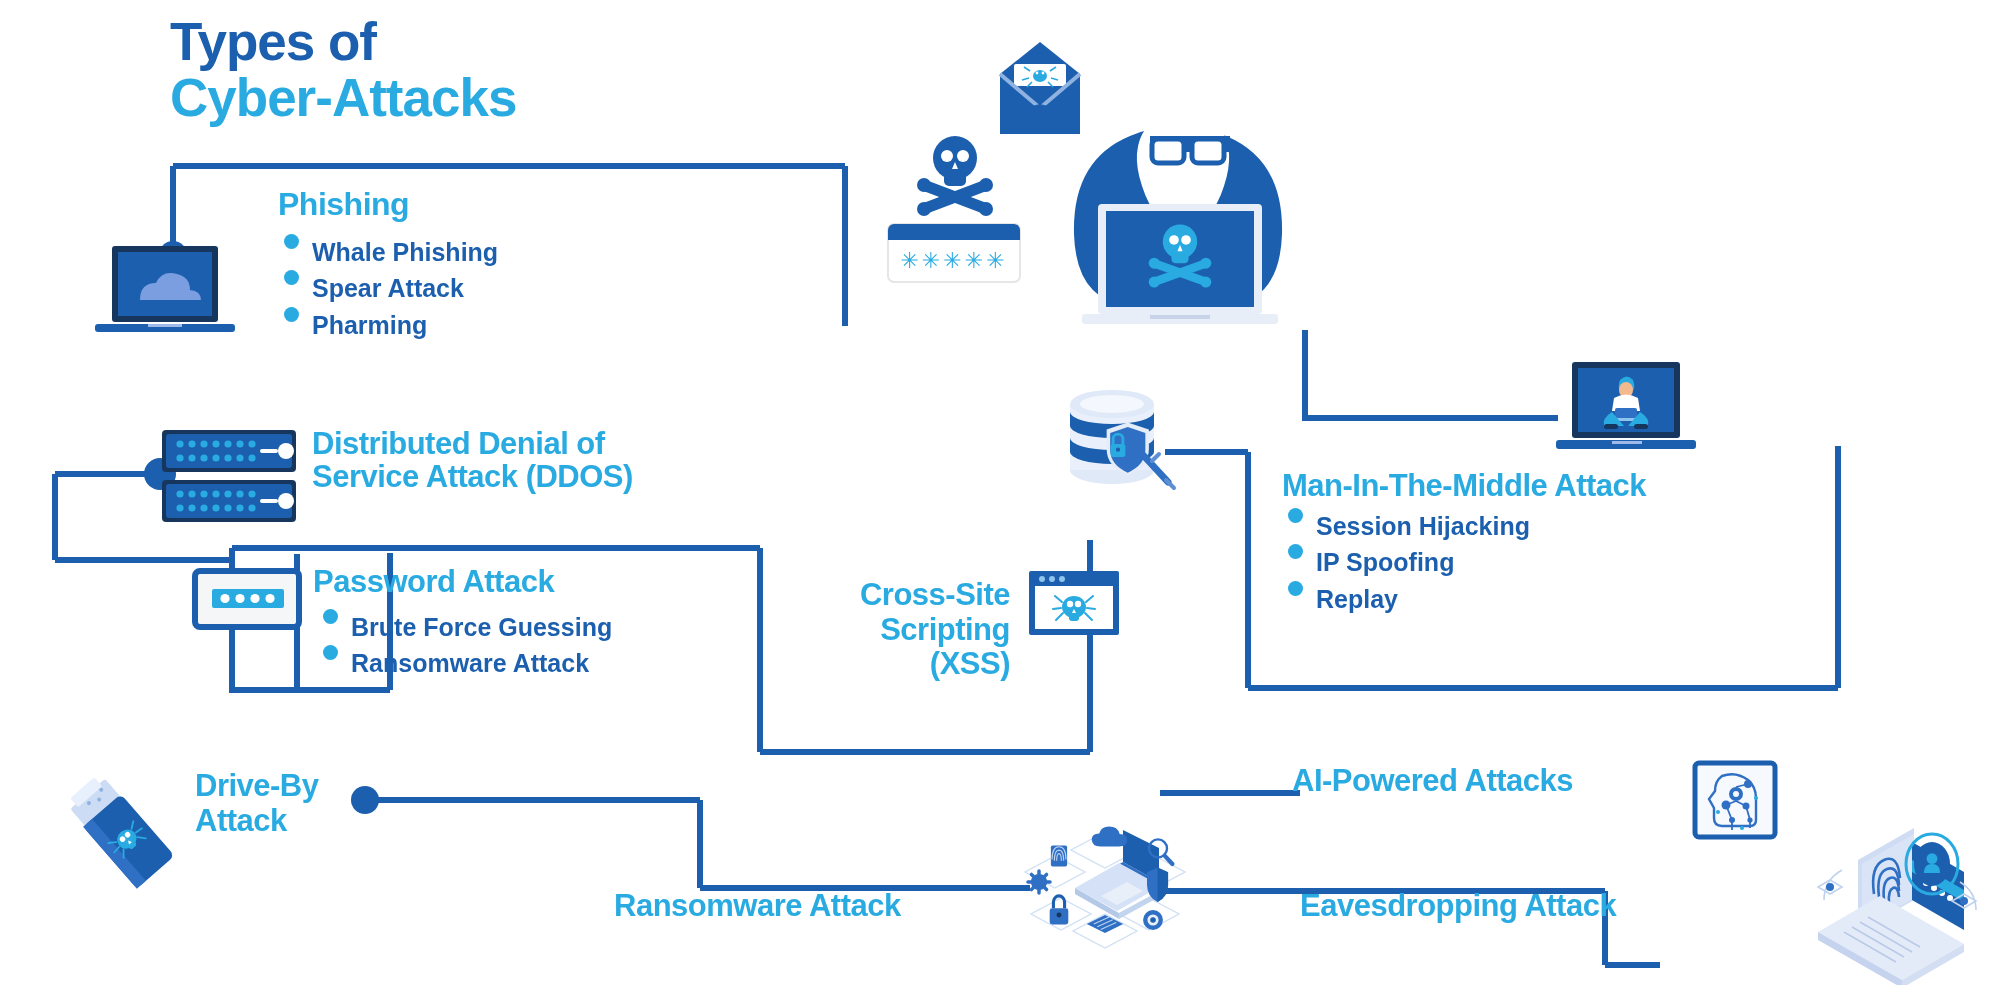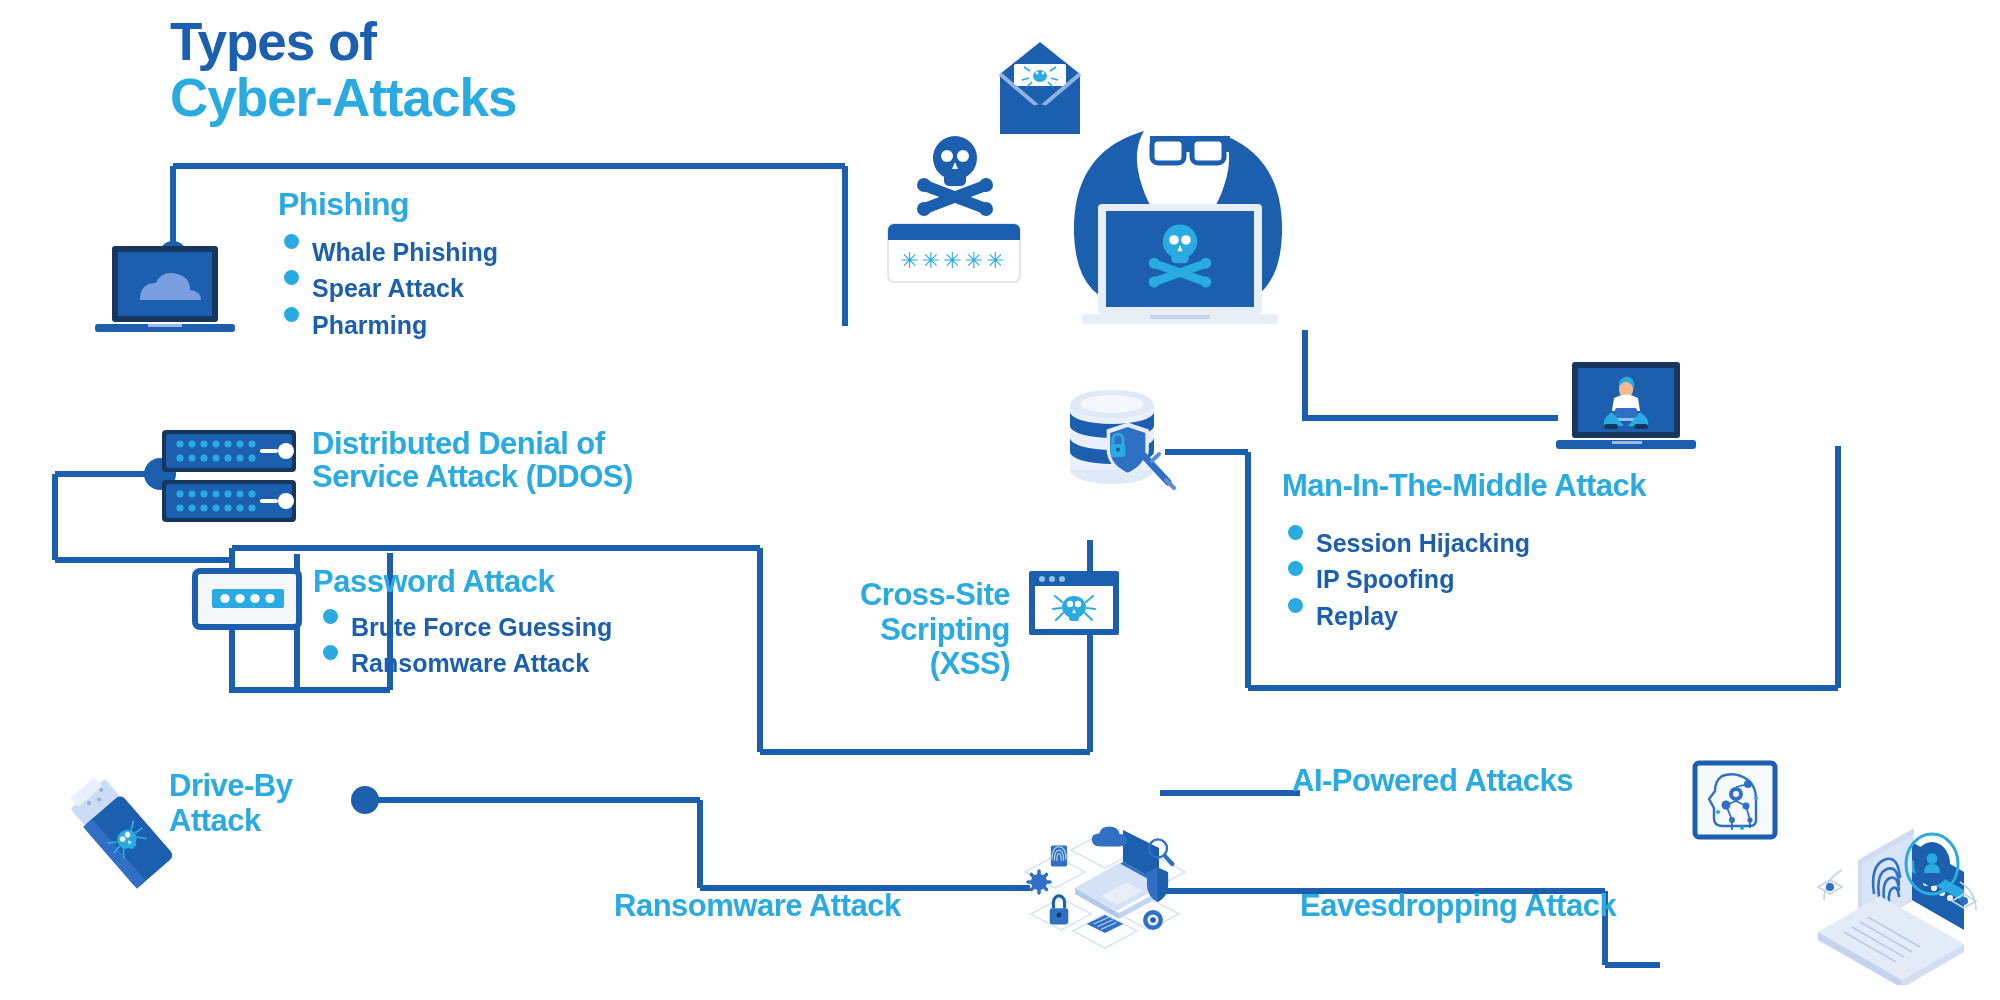--- a/index.html
+++ b/index.html
@@ -360,21 +360,21 @@
         <path d="M14 10 q10 6 8 14 h-20 z" fill="#29abe2"></path>
         <rect x="-22" y="22" width="14" height="5" rx="2.5" fill="#17365d"></rect>
         <rect x="8" y="22" width="14" height="5" rx="2.5" fill="#17365d"></rect>
       </g>
       <rect x="0" y="82" width="140" height="9" rx="3" fill="#1b5fae"></rect>
       <rect x="56" y="83" width="30" height="3" fill="#9fb9e8"></rect>
     </svg>
   </div>
   <div class="blk" style="left:1282px; top:470px;">
     <div class="hd" style="font-size:31px;">Man-In-The-Middle Attack</div>
-    <ul class="subs" style="margin-top:22px; margin-left:6px;">
+    <ul class="subs" style="margin-top:5px; margin-left:6px;">
       <li>
           <span class="bul"></span>
           <span>Session Hijacking</span>
         </li>
       <li>
           <span class="bul"></span>
           <span>IP Spoofing</span>
         </li>
       <li>
           <span class="bul"></span>
@@ -401,21 +401,21 @@
           </g>
         </g>
         <g fill="#8fb2e0">
           <circle cx="52" cy="22" r="2"></circle>
             <circle cx="62" cy="26" r="2"></circle>
             <circle cx="70" cy="20" r="2"></circle>
         </g>
       </g>
     </svg>
   </div>
-  <div class="blk" style="left:169px; top:768px;">
+  <div class="blk" style="left:195px; top:768px;">
     <div class="hd wrap" style="font-size:31px; line-height:1.13;">
       <span>Drive-By</span><br>
       <span>Attack</span>
     </div>
   </div>
 
   <div class="blk" style="left:614px; top:890px;">
     <div class="hd" style="font-size:31px;">Ransomware Attack</div>
   </div>
   <div class="ic" style="left:1015px; top:812px;">

